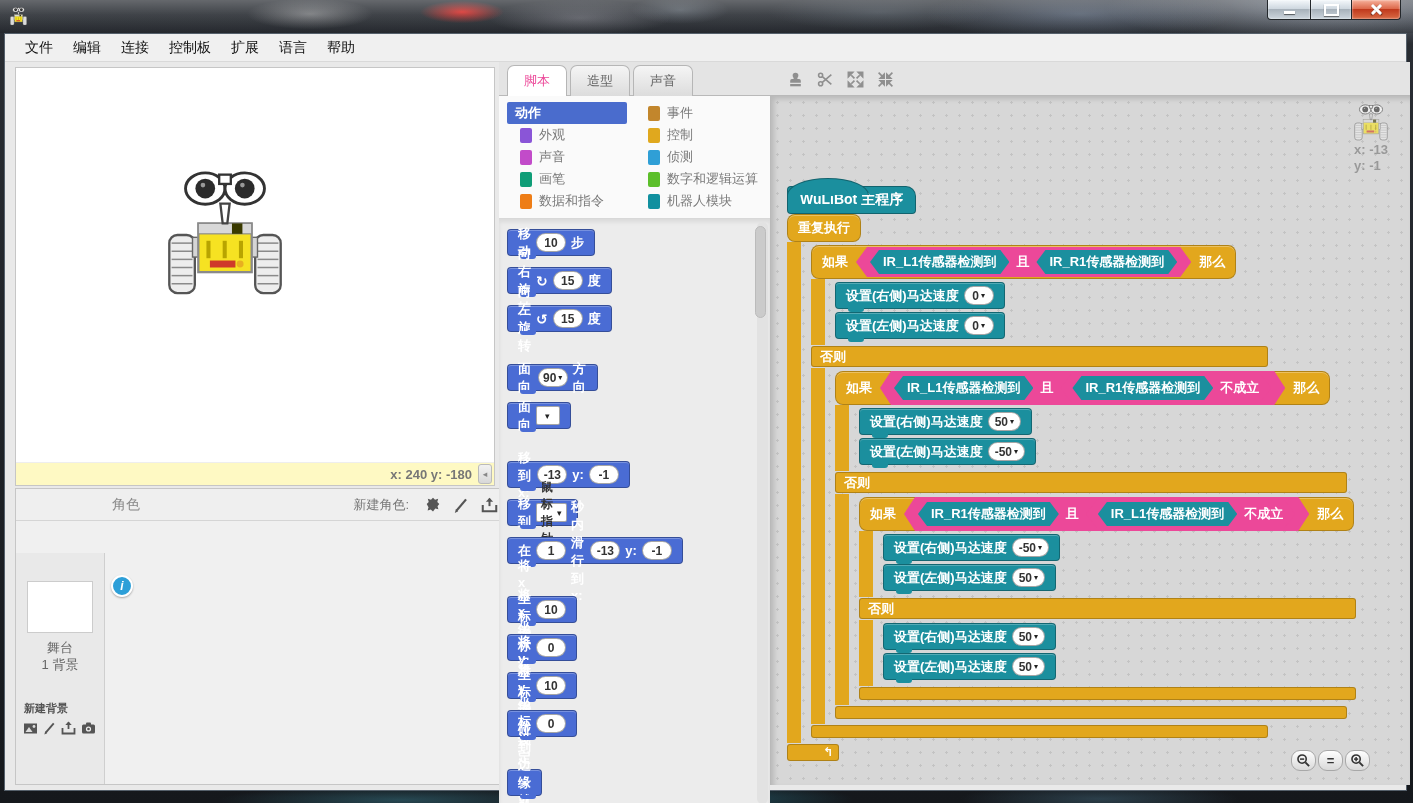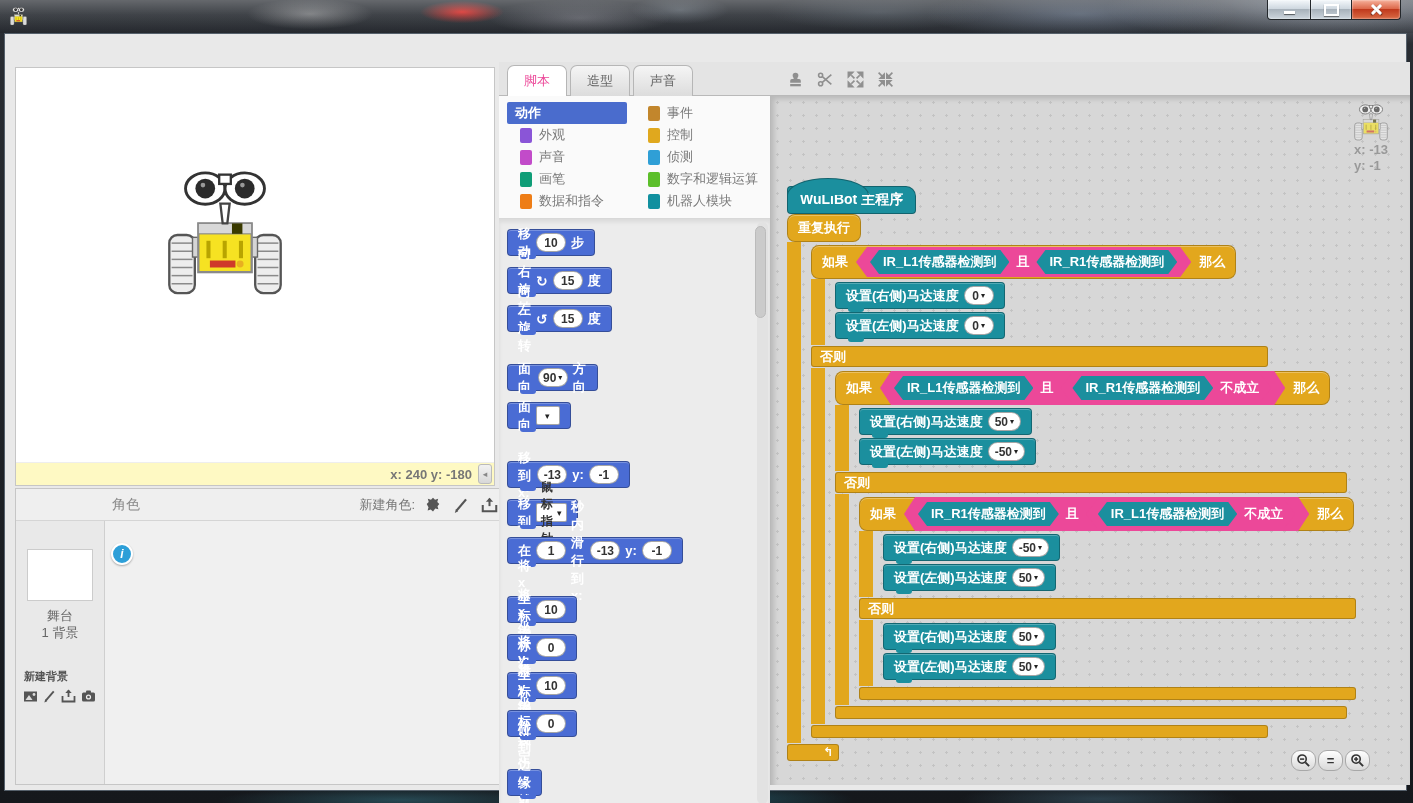--- a/index.html
+++ b/index.html
@@ -52,24 +52,24 @@
   .stage-panel{position:absolute;left:10px;top:5px;width:480px;height:419px;background:#fff;border:1px solid #c6c6c6;box-sizing:border-box;display:flex;flex-direction:column;}
   .stage-head{height:36px;background:linear-gradient(#fdfdfd,#f1f1f1);border-bottom:1px solid #ddd;display:flex;align-items:center;padding:0 10px;}
   .stage-title{font-size:17px;color:#8a8a8a;margin-left:12px;flex:1;}
   .stage-canvas{flex:1;position:relative;background:#fff;}
   .stage-foot{height:22px;display:flex;align-items:center;justify-content:flex-end;background:#fef9c3;border-top:1px solid #eee;}
   .coords{font-size:13px;font-weight:bold;color:#777;margin-right:6px;}
   .scroll-nub{width:12px;height:18px;background:linear-gradient(#f2f2f2,#d8d8d8);border:1px solid #bbb;border-radius:3px;font-size:9px;color:#888;display:flex;align-items:center;justify-content:center;margin-right:2px;}
   .stage-robot{position:absolute;left:148px;top:102px;width:122px;height:130px;}
 
   
-  .sprites-panel{position:absolute;left:10px;top:426px;width:523px;height:297px;background:#f0f0f0;border:1px solid #c6c6c6;box-sizing:border-box;display:flex;flex-direction:column;}
+  .sprites-panel{position:absolute;left:10px;top:426px;width:523px;height:297px;background:#f0f0f0;border:1px solid #c6c6c6;box-sizing:border-box;display:flex;flex-direction:column;gap:32px;}
   .sp-head{height:31px;display:flex;align-items:center;border-bottom:1px solid #d5d5d5;background:#efefef;}
   .sp-head .sp-title{font-size:14px;color:#888;margin-left:96px;flex:1;}
-  .newlbl{font-size:13px;color:#777;margin-right:6px;}
+  .newlbl{font-size:13px;color:#777;margin-right:12px;}
   .icobtn{width:24px;height:22px;display:flex;align-items:center;justify-content:center;margin-right:4px;}
   .sp-body{flex:1;display:flex;}
   .sp-left{width:88px;background:#e9e9e9;border-right:1px solid #cfcfcf;display:flex;flex-direction:column;align-items:center;}
   .stage-thumb{width:64px;height:50px;background:#fff;border:1px solid #ccc;margin-top:28px;}
   .sp-left .lbl{font-size:13px;color:#666;text-align:center;line-height:17px;margin-top:6px;}
   .newbk{font-size:11px;color:#555;font-weight:bold;margin-top:28px;align-self:flex-start;margin-left:8px;}
   .bkicons{display:flex;gap:3px;margin-top:4px;align-self:flex-start;margin-left:6px;}
   .sp-list{flex:1;position:relative;background:#f0f0f0;}
   .sprite-card{position:absolute;left:16px;top:28px;width:68px;height:76px;border:3px solid #3aa3d8;border-radius:8px;background:#dcdcdc;display:flex;flex-direction:column;align-items:center;}
   .sprite-card .sthumb{width:50px;height:54px;margin-top:2px;}
@@ -200,20 +200,29 @@
         <span class="g-max"></span>
       </div>
     <div class="wbtn closeb">
         <span class="g-close"></span>
       </div>
   </div>
 </div>
 
 <div class="client">
 
+  <div class="menubar">
+      <span class="menu-item">文件</span>
+      <span class="menu-item">编辑</span>
+      <span class="menu-item">连接</span>
+      <span class="menu-item">控制板</span>
+      <span class="menu-item">扩展</span>
+      <span class="menu-item">语言</span>
+      <span class="menu-item">帮助</span>
+    </div>
 
   <div class="workspace">
 
     <div class="stage-panel">
       <div class="stage-canvas">
         <svg class="stage-robot" viewBox="0 0 100 112">
             <use href="#robot"></use>
           </svg>
       </div>
       <div class="stage-foot">

